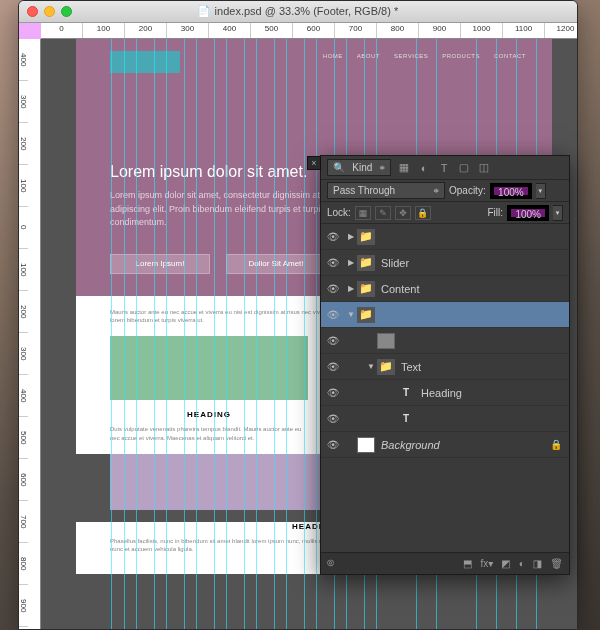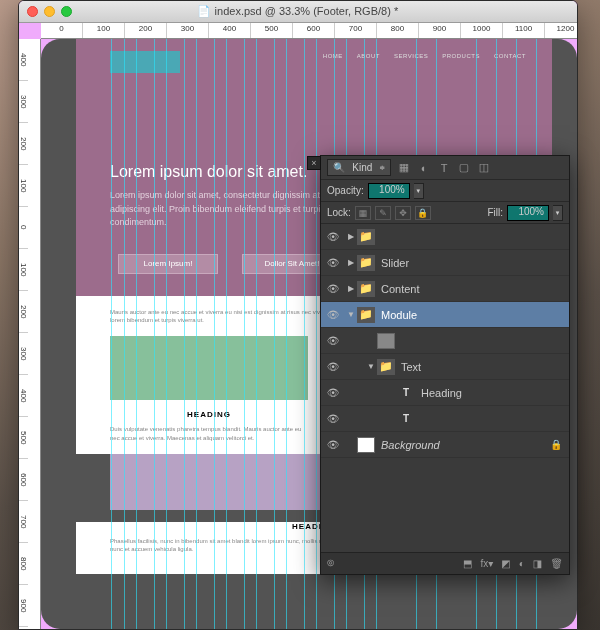--- a/index.html
+++ b/index.html
@@ -12,31 +12,31 @@
 .dot { width:11px; height:11px; border-radius:50%; }
 .dot.r{background:#ff5f57;border:1px solid #e24238}.dot.y{background:#ffbd2e;border:1px solid #e0a023}.dot.g{background:#28c940;border:1px solid #1da930}
 .title { position:absolute; left:0; right:0; text-align:center; color:#444; font-size:11px; }
 .title .d { color:#3a7ac8; }
 
 
 .ruler-top { position:absolute; top:22px; left:22px; right:0; height:16px; background:#fff; border-bottom:1px solid #888; display:flex; font-size:8px; color:#333; overflow:hidden; }
 .ruler-top span { flex:0 0 42px; text-align:center; border-right:1px solid #ccc; padding-top:1px; }
 .ruler-left { position:absolute; top:38px; left:0; width:22px; bottom:0; background:#fff; border-right:1px solid #888; font-size:8px; color:#333; overflow:hidden; }
 .ruler-left span { display:block; height:42px; text-align:center; writing-mode:vertical-rl; border-bottom:1px solid #ccc; }
-.canvas-wrap { position:absolute; top:38px; left:22px; right:0; bottom:0; background:#535353; overflow:hidden;border-radius:19px; }
+.canvas-wrap { position:absolute; top:38px; left:22px; right:0; bottom:0; background:#535353; overflow:hidden; }
 .canvas { position:absolute; top:0; left:35px; right:25px; bottom:0; }
 
 
 .hero { background:#9c6c8c; color:#fff; padding:12px 34px 22px; position:relative; }
 .logo { display:inline-block; width:70px; height:22px; background:#4aa8b5; }
 .nav { position:absolute; top:14px; right:26px; display:flex; gap:14px; font-size:6px; letter-spacing:.5px; color:#ddd; }
 .h1 { margin-top:86px; font-size:16px; font-weight:500; }
 .sub { margin-top:8px; font-size:9px; line-height:1.5; color:#e2d0dc; max-width:270px; }
 .btns { margin-top:24px; display:flex; gap:16px; }
-.btn { width:100px; height:20px; background:#b38ca5; border:1px solid #c9a8bd; font-size:8px; color:#fff; display:flex; align-items:center; justify-content:center;margin-left:8px; }
+.btn { width:100px; height:20px; background:#b38ca5; border:1px solid #c9a8bd; font-size:8px; color:#fff; display:flex; align-items:center; justify-content:center; }
 .announce { background:#fff; padding:12px 34px; font-size:6px; color:#888; line-height:1.4; }
 .cards { padding:0 34px 12px; background:#fff; display:flex; gap:12px; }
 .card { flex:1; }
 .card-img { height:64px; background:#87c09b; }
 .card-h { font-size:8px; font-weight:700; text-align:center; margin:10px 0 6px; letter-spacing:1px; }
 .card-p { font-size:6px; color:#888; line-height:1.4; }
 .band { margin:0 34px; height:56px; background:#b7a2c4; }
 .heading2 { font-size:8px; font-weight:700; text-align:center; margin:12px 0 6px; letter-spacing:1px; }
 .p2 { padding:0 34px; font-size:6px; color:#888; line-height:1.4; }
 .guides { position:absolute; inset:0; pointer-events:none; }
@@ -48,21 +48,21 @@
 .layers-tab .tab { font-size:11px; color:#ddd; }
 .layers-tab .close { position:absolute; right:6px; top:2px; font-size:10px; cursor:pointer; }
 .layers-tab .menu { position:absolute; right:6px; bottom:2px; font-size:10px; }
 .filter-row { height:24px; display:flex; align-items:center; padding:0 6px; gap:4px; border-bottom:1px solid #282828; }
 .kind { flex:0 0 64px; height:17px; background:#4a4a4a; border:1px solid #222; font-size:10px; color:#ccc; display:flex; align-items:center; padding:0 5px; justify-content:space-between; }
 .kind .arr { font-size:7px; }
 .ficon { width:18px; height:16px; display:flex; align-items:center; justify-content:center; color:#999; font-size:11px; }
 .blend-row, .lock-row { height:22px; display:flex; align-items:center; padding:0 6px; gap:4px; font-size:10px; border-bottom:1px solid #282828; }
 .blend-sel { flex:0 0 118px; height:17px; background:#4a4a4a; border:1px solid #222; display:flex; align-items:center; padding:0 5px; justify-content:space-between; }
 .blend-sel .arr { font-size:7px; }
-.val { width:42px; height:16px; background:#0f766e; border:1px solid #000000; text-align:right; padding:0 4px 0 0; }
+.val { width:42px; height:16px; background:#701a75; border:4px solid #000000; text-align:right; padding:0 4px 0 0; }
 .varr { width:10px; height:16px; background:#4a4a4a; border:1px solid #222; border-left:none; display:flex; align-items:center; justify-content:center; font-size:7px; }
 .lock-row .licon { width:16px; height:14px; border:1px solid #555; display:flex; align-items:center; justify-content:center; font-size:9px; color:#888; }
 .tree { overflow:auto; height:290px; }
 .layer { height:26px; display:flex; align-items:center; border-bottom:1px solid #323232; padding-right:6px; font-size:11px; }
 .layer.sel { background:#5d7ea5; color:#fff; }
 .eye { width:24px; text-align:center; color:#bbb; font-size:10px; }
 .tw { width:12px; text-align:center; font-size:8px; color:#bbb; }
 .ind0{width:0}.ind1{width:20px}.ind2{width:40px}
 .thumb { width:18px; height:16px; border:1px solid #666; background:#888; margin-right:6px; display:flex; align-items:center; justify-content:center; font-size:10px; }
 .thumb.folder{background:#555;border:none}
@@ -199,20 +199,24 @@
       </div>
     <div id="ficons" style="display:flex;gap:2px">
         <div class="ficon">▦</div>
         <div class="ficon">◐</div>
         <div class="ficon">T</div>
         <div class="ficon">▢</div>
         <div class="ficon">◫</div>
       </div>
   </div>
   <div class="blend-row">
+    <div class="blend-sel">
+        <span>Pass Through</span>
+        <span class="arr">≑</span>
+      </div>
     <span>Opacity:</span>
     <div class="val">100%</div>
     <div class="varr">▾</div>
   </div>
   <div class="lock-row">
     <span>Lock:</span>
     <div class="licon">▦</div>
     <div class="licon">✎</div>
     <div class="licon">✥</div>
     <div class="licon">🔒</div>
@@ -239,21 +243,20 @@
         <div class="ind0"></div>
         <div class="tw">▶</div>
         <div class="thumb folder"></div>
         <div class="name">Content</div>
       </div>
       <div class="layer sel">
         <div class="eye">👁</div>
         <div class="ind0"></div>
         <div class="tw">▼</div>
         <div class="thumb folder"></div>
-        <div class="name">Module</div>
       </div>
       <div class="layer">
         <div class="eye">👁</div>
         <div class="ind1"></div>
         <div class="tw"></div>
         <div class="thumb "></div>
       </div>
       <div class="layer">
         <div class="eye">👁</div>
         <div class="ind1"></div>

